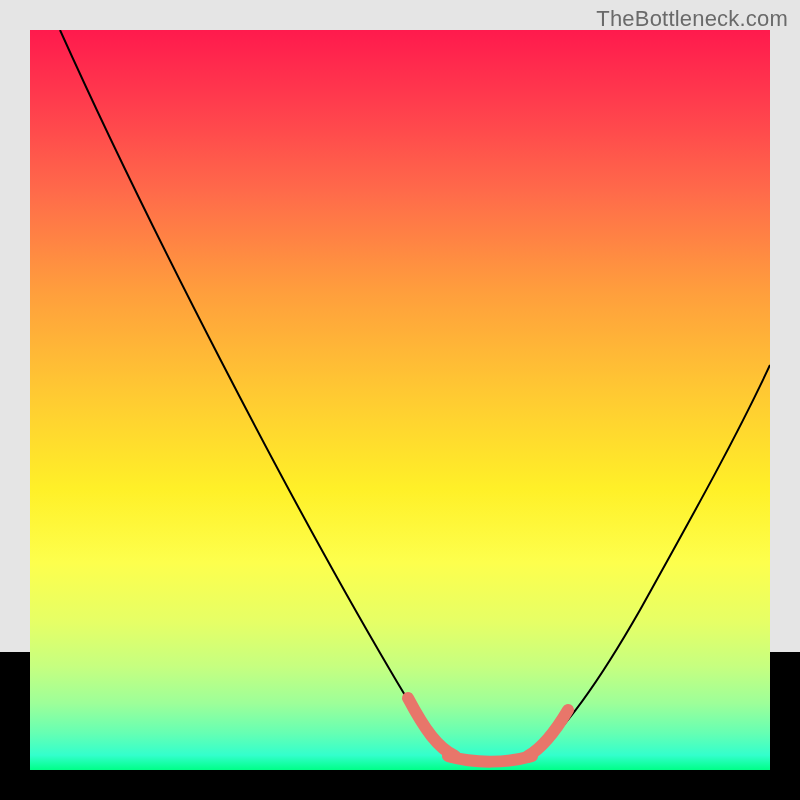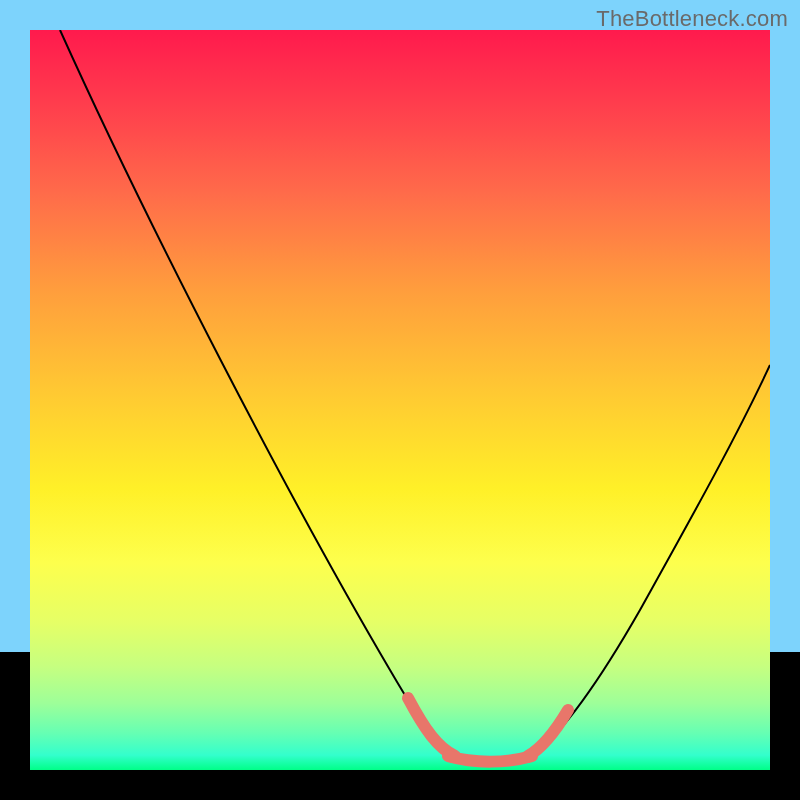--- a/index.html
+++ b/index.html
@@ -1,21 +1,21 @@
 <!DOCTYPE html>
 <html><head>
 <meta charset="utf-8">
 <style>
   * { margin: 0; padding: 0; box-sizing: border-box; }
   html, body { width: 800px; height: 800px; overflow: hidden; background: #000; }
   .frame {
     position: relative;
     width: 800px;
     height: 652px;
-    background: #7dd3fc;
+    background: #e5e5e5;
   }
   .plot-area {
     position: absolute;
     left: 30px;
     top: 30px;
     width: 740px;
     height: 740px;
     background: linear-gradient(to bottom,
       #ff1a4d 0%,
       #ff3d4d 10%,

